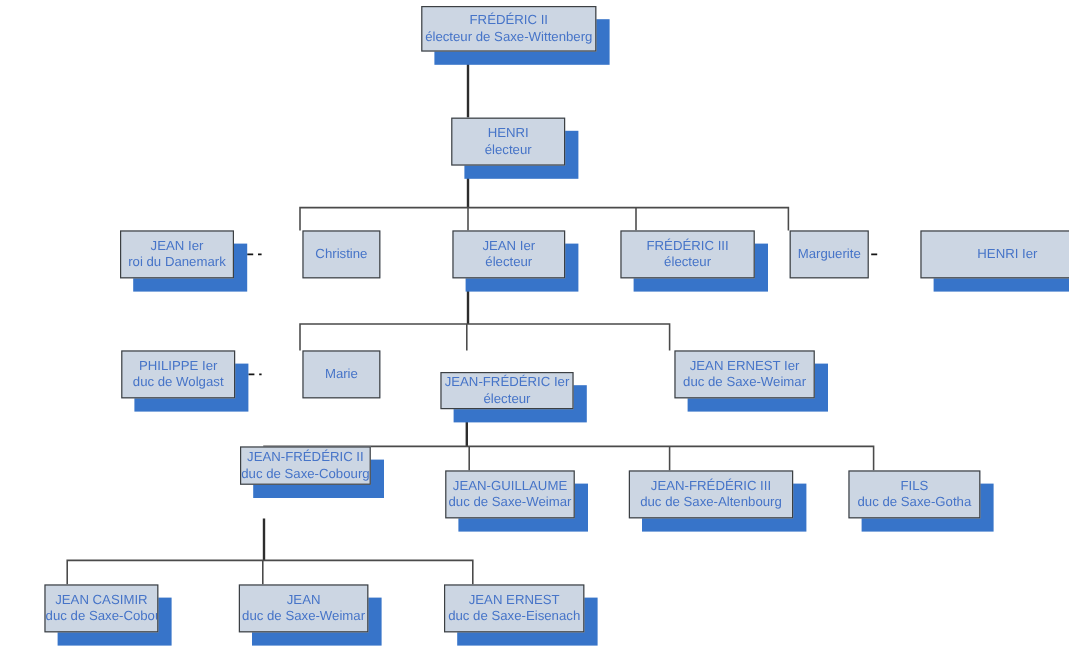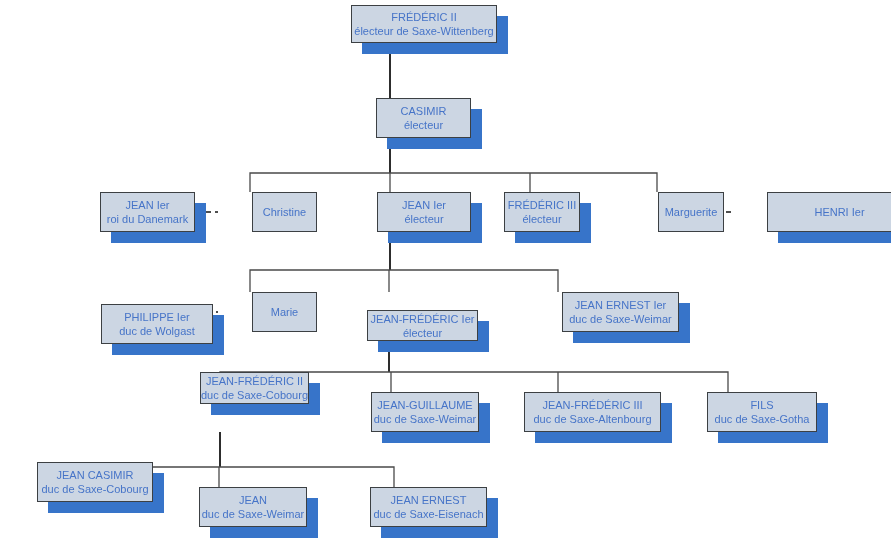--- a/index.html
+++ b/index.html
@@ -72,47 +72,47 @@
     <path d="M690,212 L733,212" stroke="#151515" stroke-width="1.3" stroke-dasharray="5,4" fill="none"></path>
     <path d="M162,312 L218,312" stroke="#151515" stroke-width="1.3" stroke-dasharray="5,4" fill="none"></path>
   </svg>
 
   <div class="node" style="left:317px;top:5px;width:146px;height:38px">
     <div class="name">FRÉDÉRIC II</div>
     <div class="title">électeur de Saxe-Wittenberg</div>
   </div>
 
   <div class="node" style="left:342px;top:98px;width:95px;height:40px">
-    <div class="name">CASIMIR</div>
+    <div class="name">HENRI</div>
     <div class="title">électeur</div>
   </div>
 
   <div class="node" style="left:66px;top:192px;width:95px;height:40px">
     <div class="name">JEAN Ier</div>
     <div class="title">roi du Danemark</div>
   </div>
   <div class="node spouse" style="left:218px;top:192px;width:65px;height:40px">
     <div class="name">Christine</div>
   </div>
   <div class="node" style="left:343px;top:192px;width:94px;height:40px">
     <div class="name">JEAN Ier</div>
     <div class="title">électeur</div>
   </div>
-  <div class="node" style="left:470px;top:192px;width:76px;height:40px">
+  <div class="node" style="left:483px;top:192px;width:112px;height:40px">
     <div class="name">FRÉDÉRIC III</div>
     <div class="title">électeur</div>
   </div>
   <div class="node spouse" style="left:624px;top:192px;width:66px;height:40px">
     <div class="name">Marguerite</div>
   </div>
   <div class="node" style="left:733px;top:192px;width:145px;height:40px">
     <div class="name">HENRI Ier</div>
   </div>
 
-  <div class="node" style="left:67px;top:304px;width:112px;height:40px">
+  <div class="node" style="left:67px;top:292px;width:95px;height:40px">
     <div class="name">PHILIPPE Ier</div>
     <div class="title">duc de Wolgast</div>
   </div>
   <div class="node spouse" style="left:218px;top:292px;width:65px;height:40px">
     <div class="name">Marie</div>
   </div>
   <div class="node" style="left:333px;top:310px;width:111px;height:31px">
     <div class="name">JEAN-FRÉDÉRIC Ier</div>
     <div class="title">électeur</div>
   </div>
@@ -131,21 +131,21 @@
   </div>
   <div class="node" style="left:490px;top:392px;width:137px;height:40px">
     <div class="name">JEAN-FRÉDÉRIC III</div>
     <div class="title">duc de Saxe-Altenbourg</div>
   </div>
   <div class="node" style="left:673px;top:392px;width:110px;height:40px">
     <div class="name">FILS</div>
     <div class="title">duc de Saxe-Gotha</div>
   </div>
 
-  <div class="node" style="left:3px;top:462px;width:116px;height:40px">
+  <div class="node" style="left:3px;top:487px;width:95px;height:40px">
     <div class="name">JEAN CASIMIR</div>
     <div class="title">duc de Saxe-Cobourg</div>
   </div>
   <div class="node" style="left:165px;top:487px;width:108px;height:40px">
     <div class="name">JEAN</div>
     <div class="title">duc de Saxe-Weimar</div>
   </div>
   <div class="node" style="left:336px;top:487px;width:117px;height:40px">
     <div class="name">JEAN ERNEST</div>
     <div class="title">duc de Saxe-Eisenach</div>

